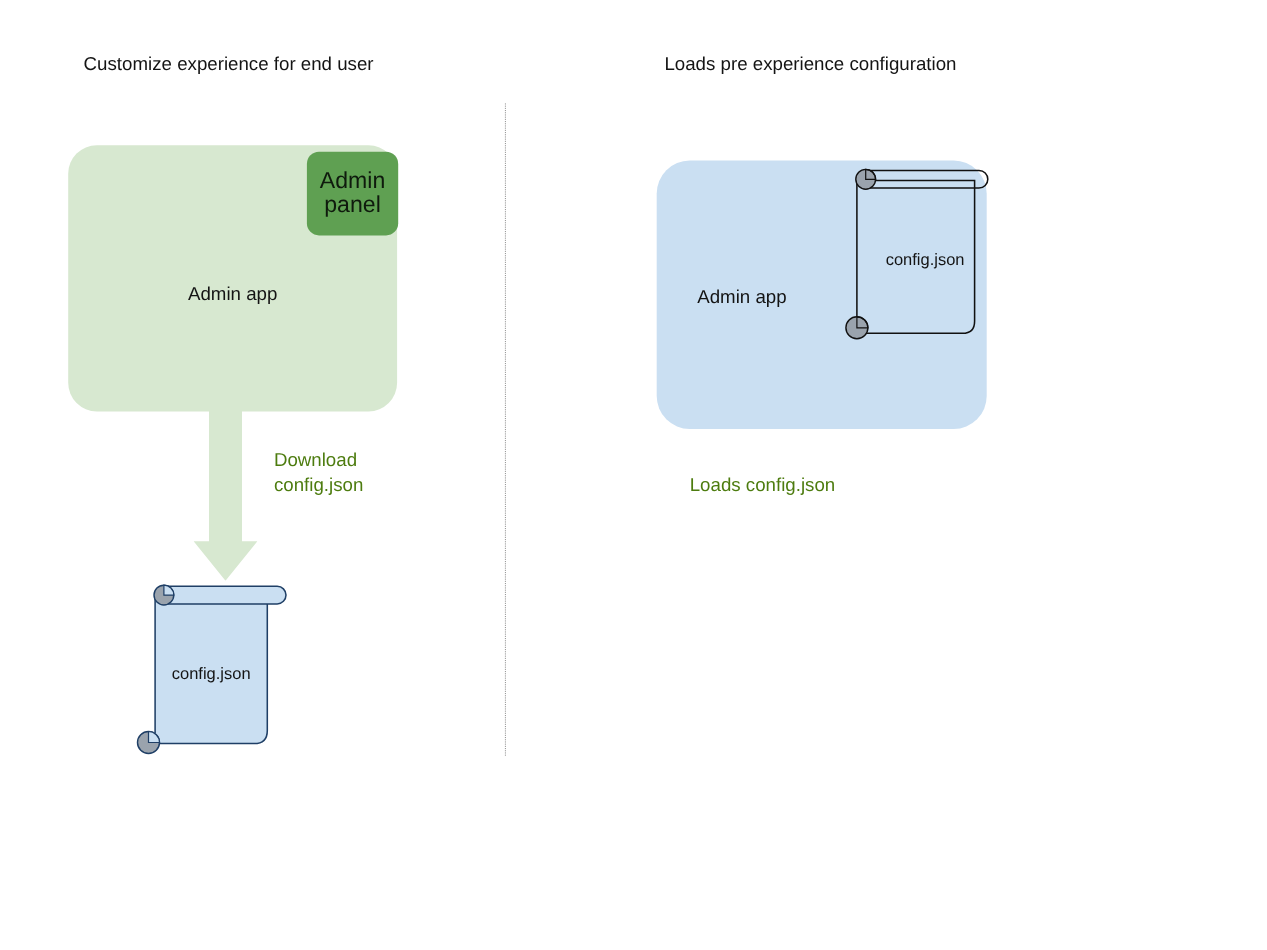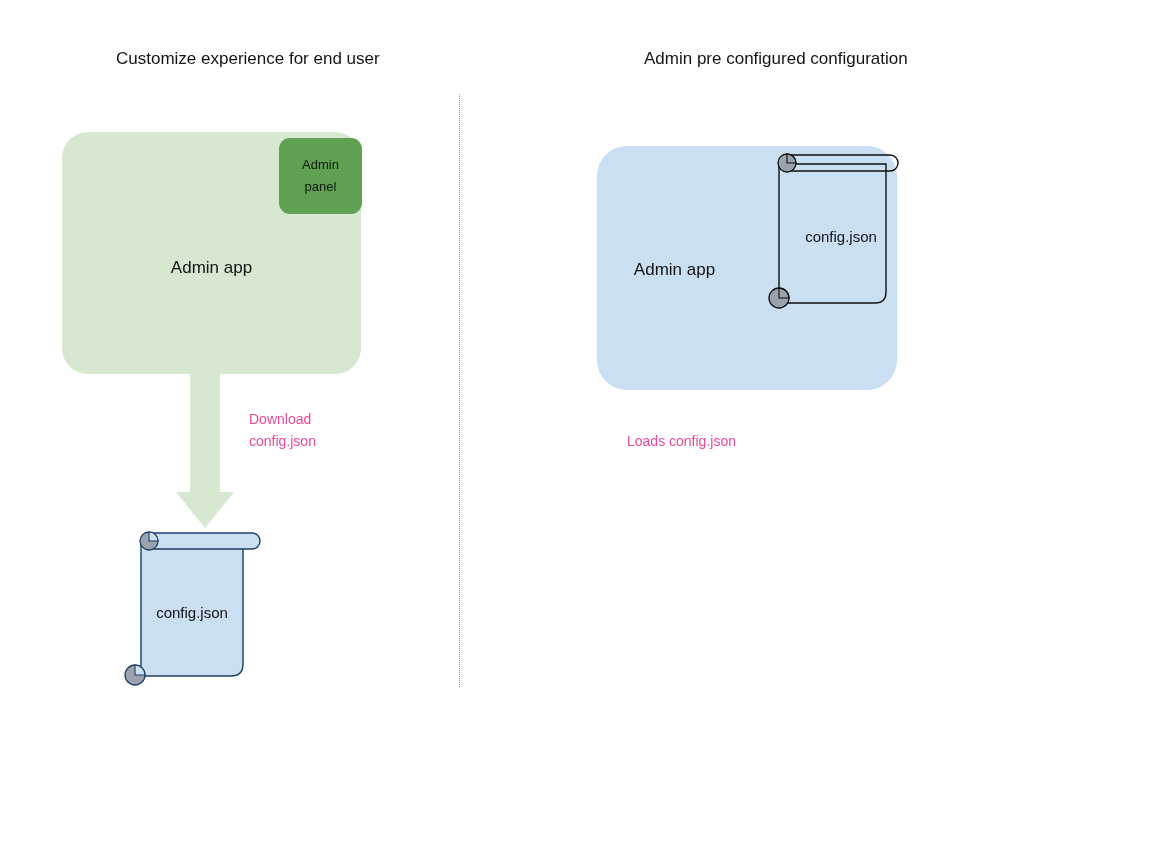--- a/index.html
+++ b/index.html
@@ -22,27 +22,26 @@
     inset: 0;
   }
 
   
   .col-title {
     position: absolute;
     font-size: 17px;
     line-height: 22px;
     color: #141414;
     white-space: nowrap;
-    margin-left: 40px;
   }
   .caption {
     position: absolute;
-    font-size: 14px;
-    line-height: 22px;
-    color: #ec4899;
+    font-size: 17px;
+    line-height: 22px;
+    color: #4d7c0f;
     white-space: pre-line;
   }
   .box-label {
     position: absolute;
     font-size: 17px;
     line-height: 22px;
     color: #141414;
     white-space: nowrap;
   }
 
@@ -68,21 +67,21 @@
     top: 138px;
     width: 83px;
     height: 76px;
     background: #5fa052;
     border-radius: 11px;
     display: flex;
     align-items: center;
     justify-content: center;
   }
   #admin-panel-label {
-    font-size: 13px;
+    font-size: 21px;
     line-height: 22px;
     color: #0f1a0d;
     text-align: center;
     white-space: pre-line;
   }
 
   
   #download-arrow {
     position: absolute;
     left: 176px;
@@ -151,21 +150,21 @@
   #title-left  { left: 76px;  top: 48px; }
   #title-right { left: 604px; top: 48px; }
 </style>
 </head>
 <body>
 
 <div class="canvas">
 
   <div class="col-title" id="title-left">Customize experience for end user</div>
 
-  <div class="col-title" id="title-right">Admin pre configured configuration</div>
+  <div class="col-title" id="title-right">Loads pre experience configuration</div>
 
   <div id="column-divider"></div>
 
   <div id="admin-app-box"></div>
   <div class="box-label" id="admin-app-label">Admin app</div>
 
   <div id="admin-panel-box">
     <span id="admin-panel-label">Admin
 panel</span>
   </div>

